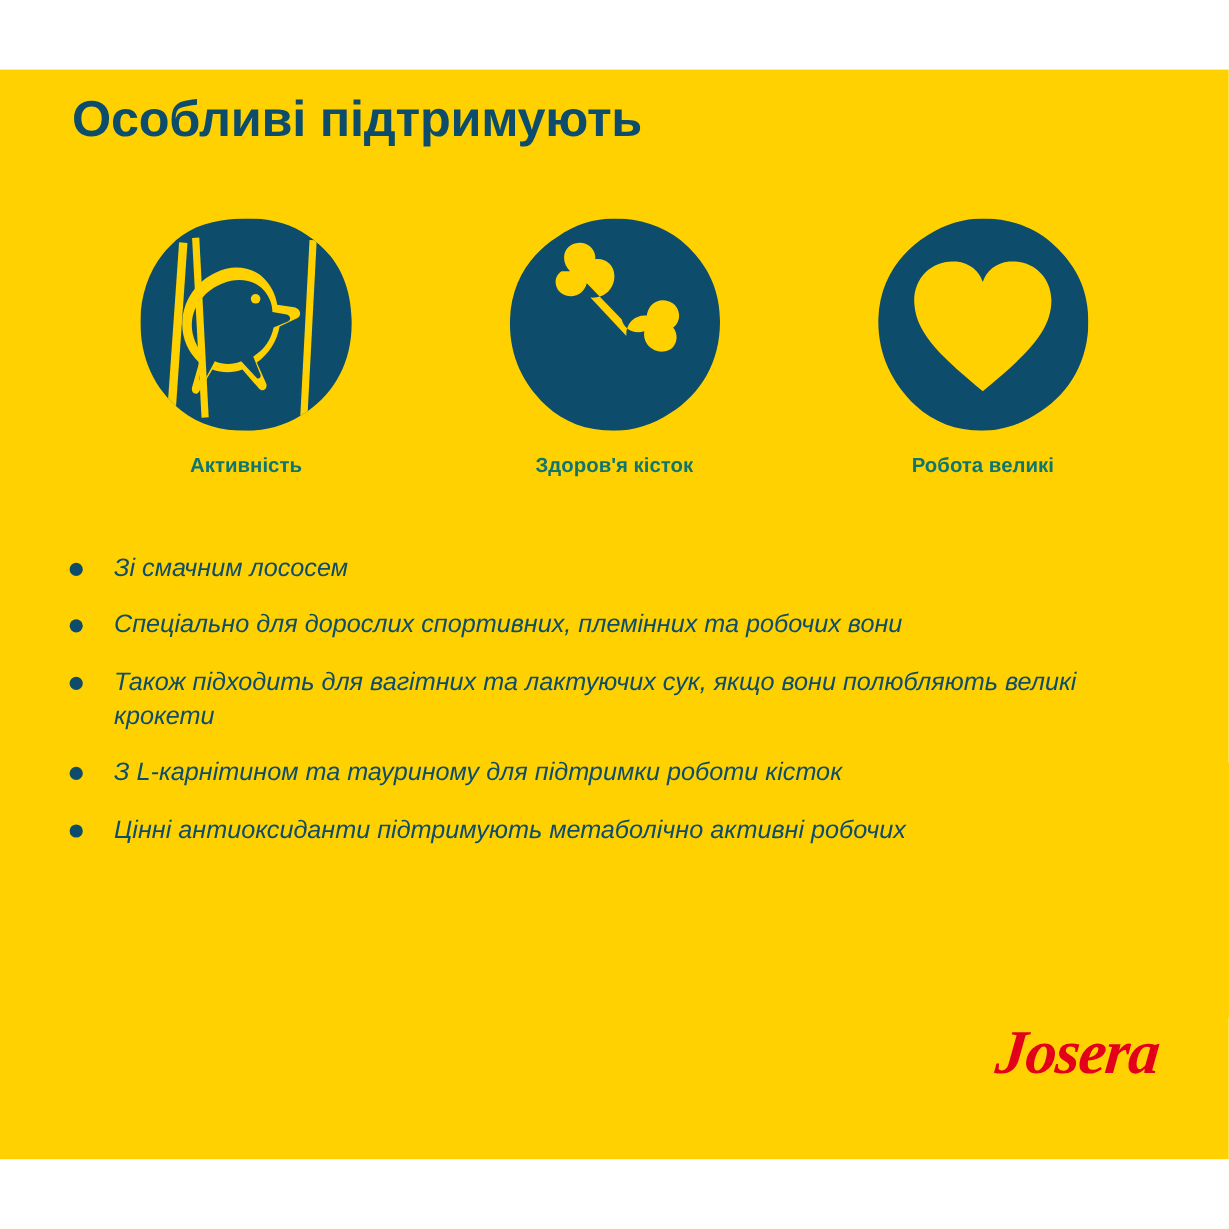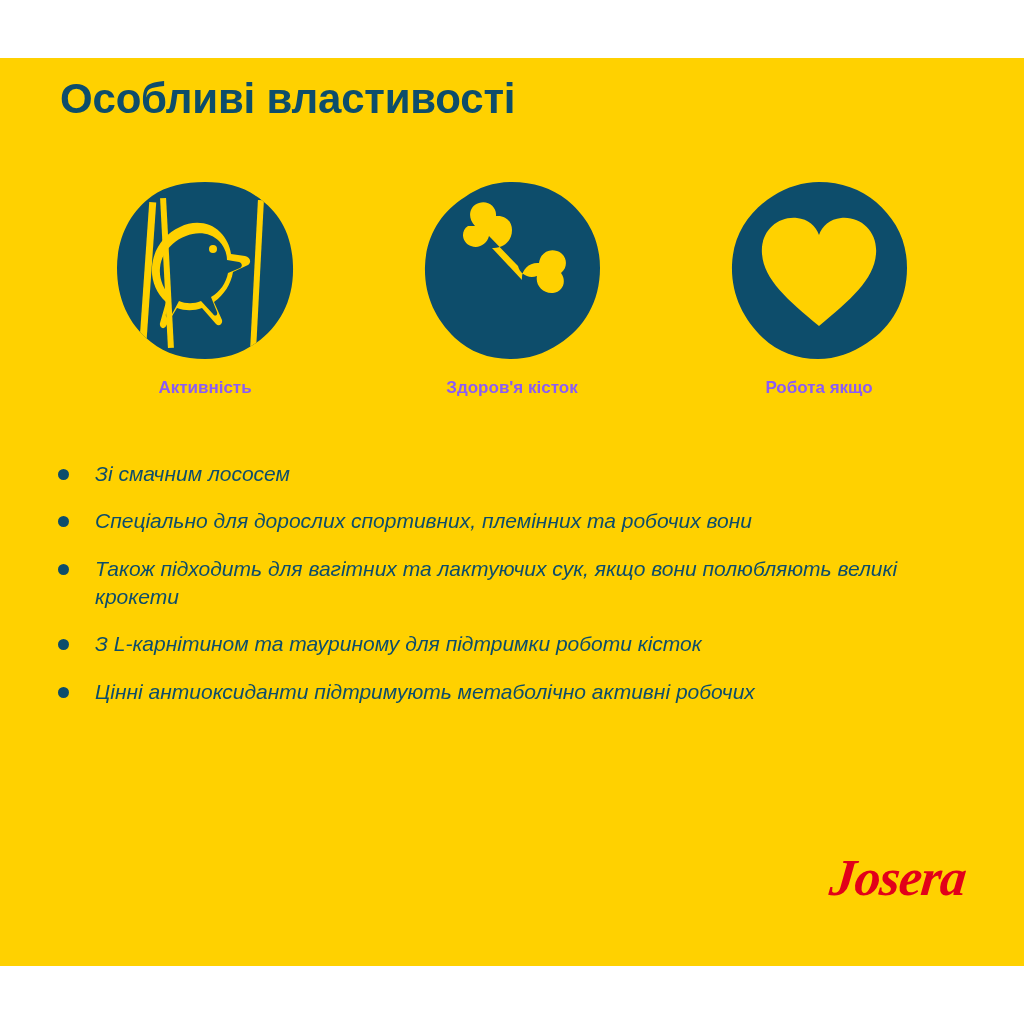--- a/index.html
+++ b/index.html
@@ -61,21 +61,21 @@
   }
   .icon-art svg {
     display: block;
     width: 182px;
     height: 182px;
   }
   .icon-caption {
     margin-top: 16px;
     font-size: 17px;
     font-weight: bold;
-    color: #8b5cf6;
+    color: #0f766e;
     white-space: nowrap;
   }
   
   .bullets {
     position: absolute;
     left: 58px;
     top: 460px;
     width: 900px;
   }
   .bullet-item {
@@ -114,21 +114,21 @@
     line-height: 1;
     transform: skewX(-6deg);
   }
 </style>
 </head>
 <body>
 
 <div class="page">
   <div class="panel"></div>
 
-  <div class="title">Особливі властивості</div>
+  <div class="title">Особливі підтримують</div>
 
   <div class="icons-row">
 
     <div class="icon-block">
       <div class="icon-art">
         <svg viewBox="0 0 182 182" xmlns="http://www.w3.org/2000/svg">
           <defs>
             <clipPath id="clipA">
               <path d="M91 2 C110 2 128 6 142 16 C160 28 178 48 179 86 C180 120 166 146 142 163 C126 174 110 179 91 179 C70 179 52 174 37 162 C14 144 3 118 3 88 C3 58 16 32 38 16 C52 6 71 2 91 2 Z"></path>
             </clipPath>
@@ -207,21 +207,21 @@
                        C60 120 36 100 34 74
                        C32 52 49 36 69 38
                        C80 39 88 46 91 55
                        C94 46 102 39 113 38
                        C133 36 150 52 148 74
                        C146 100 122 120 91 146 Z"></path>
             </g>
           </g>
         </svg>
       </div>
-      <div class="icon-caption">Робота якщо</div>
+      <div class="icon-caption">Робота великі</div>
     </div>
 
   </div>
 
   <div class="bullets">
     <div class="bullet-item">
       <span class="bullet-dot"></span>
       <span class="bullet-text">Зі смачним лососем</span>
     </div>
     <div class="bullet-item">

